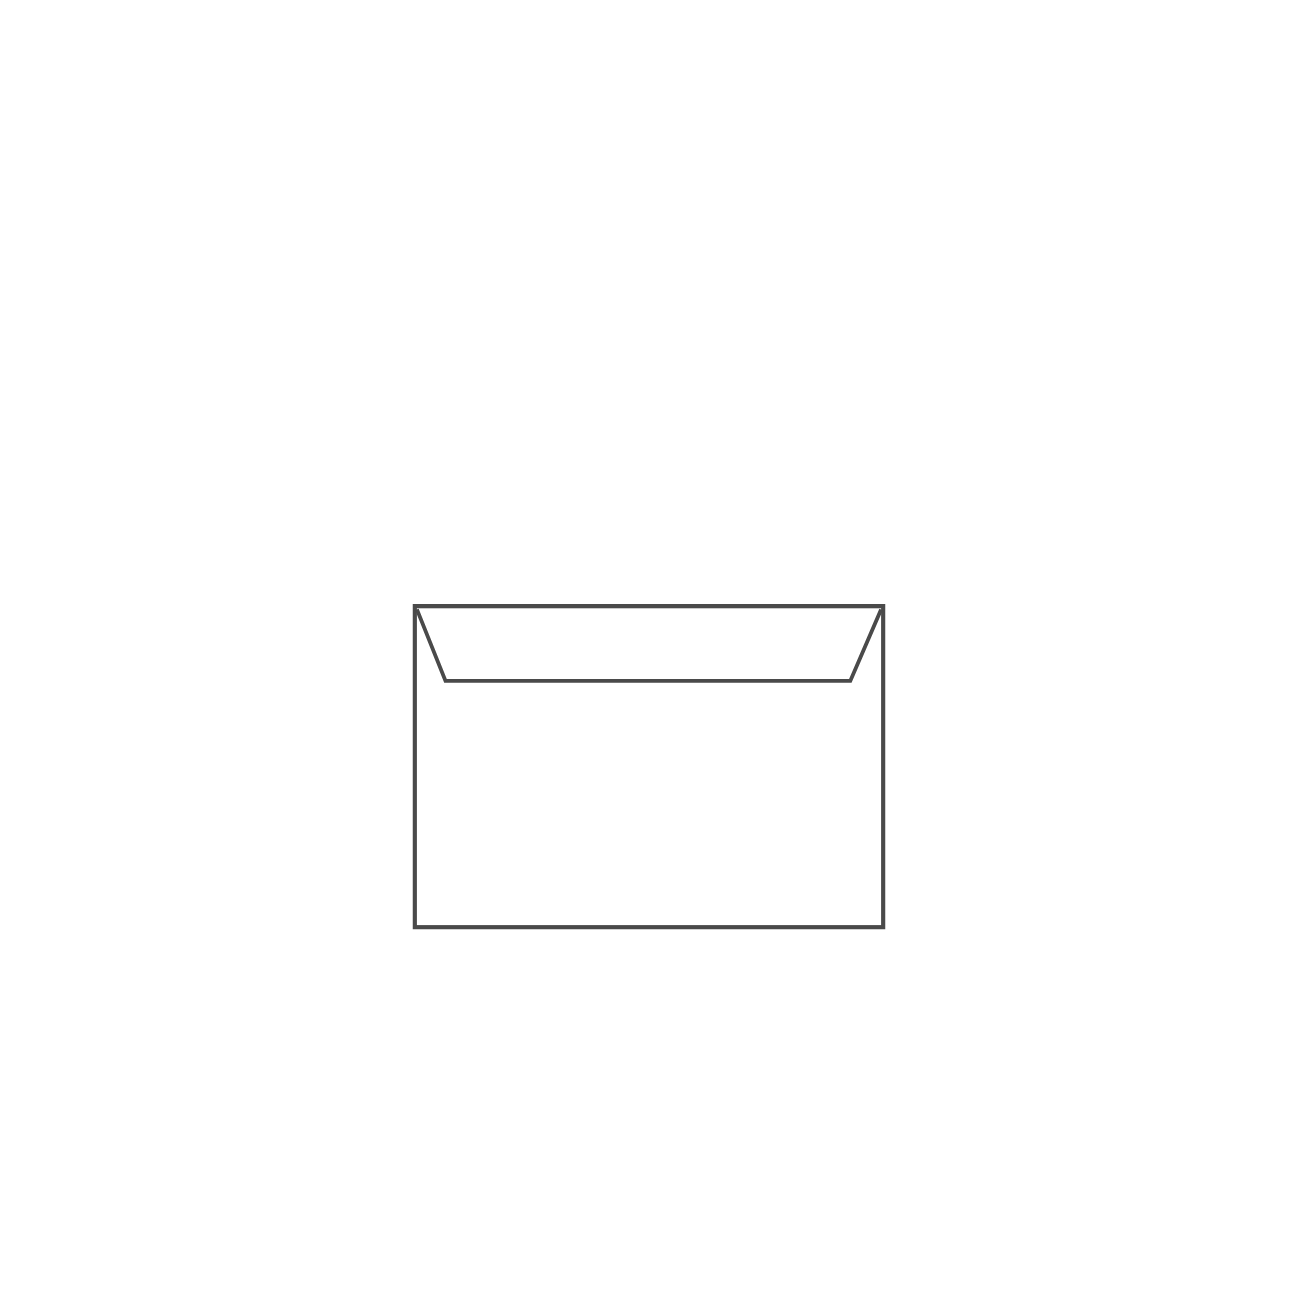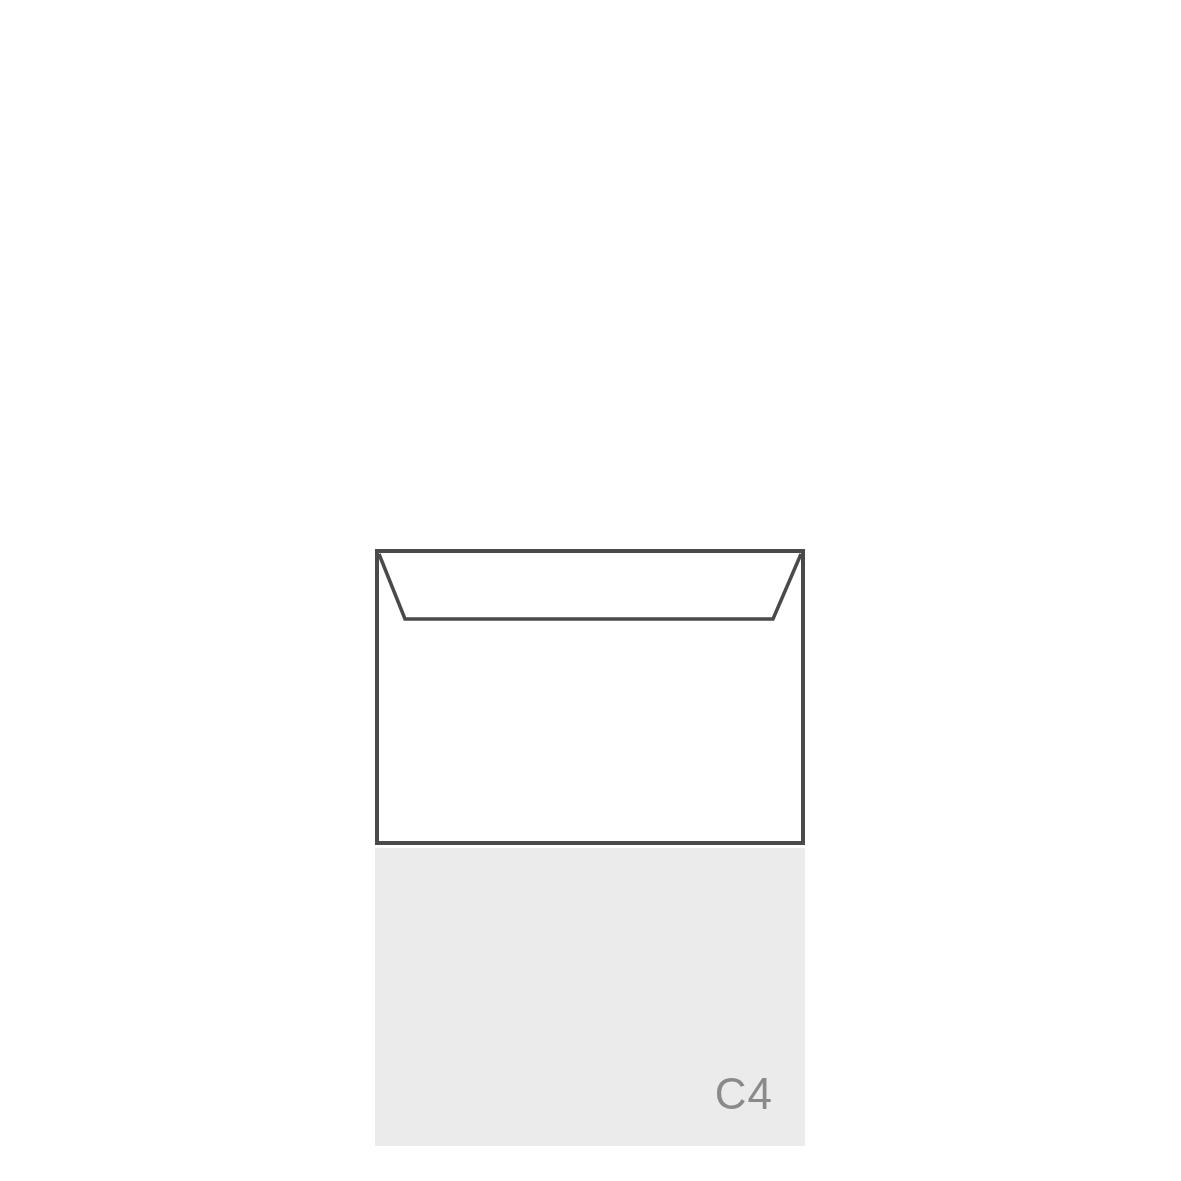--- a/index.html
+++ b/index.html
@@ -56,23 +56,20 @@
     stroke: #4a4a4a; 
     stroke-width: 3.5;
     stroke-linejoin: miter;
   }
 </style>
 </head>
 <body>
 
 <div class="canvas">
 
-  <div class="sheet" data-bind-style="background-color:illustration.colors.sheet_bg" style="background-color: rgb(235, 235, 235);">
-    <div class="size-label" data-bind="illustration.label" data-bind-style="color:illustration.colors.label_text" style="color: rgb(138, 138, 138);">C4</div>
-  </div>
 
   <div class="envelope-wrap">
     <svg viewBox="0 0 430 296">
       <rect class="envelope-body" x="2" y="2" width="426" height="292" data-bind-attr="stroke:illustration.colors.outline" stroke="#4a4a4a"></rect>
       <path class="envelope-flap" d="M 4 5 L 30 70 L 398 70 L 426 5" fill="none" data-bind-attr="stroke:illustration.colors.outline" stroke="#4a4a4a"></path>
     </svg>
   </div>
 
 </div>
 

